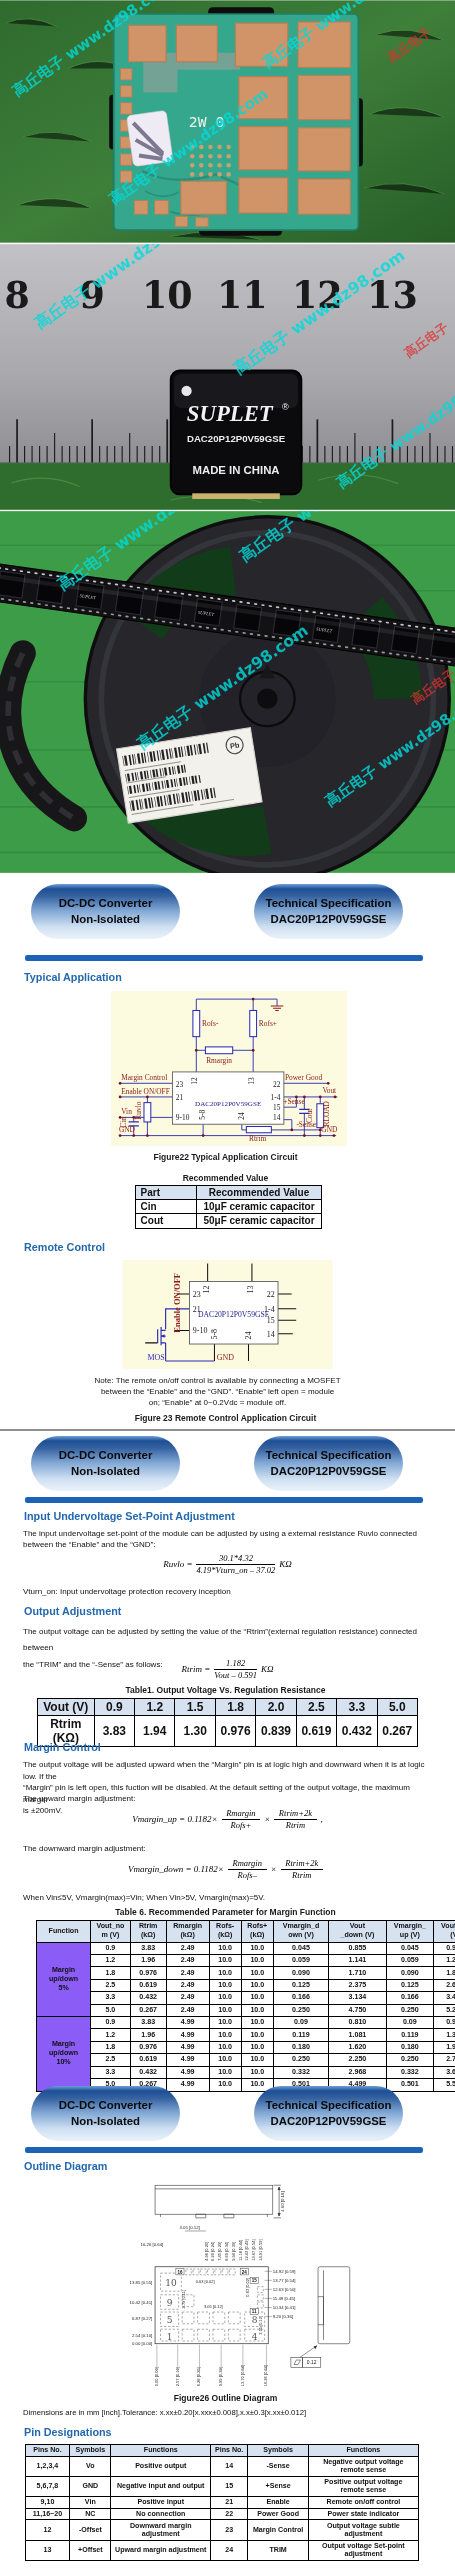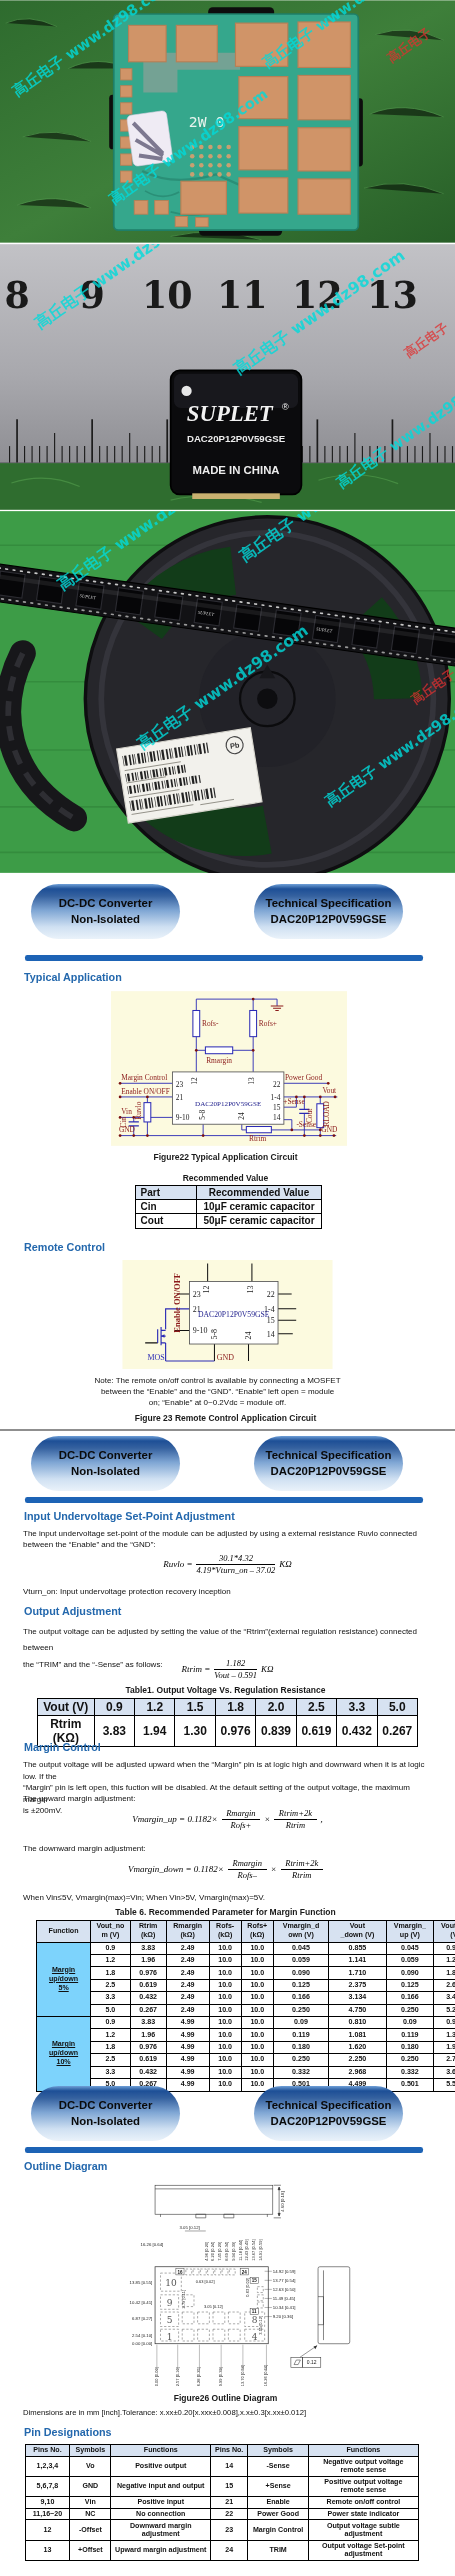--- a/index.html
+++ b/index.html
@@ -28,21 +28,21 @@
   th,td{border:0.6px solid #000;text-align:center;font-weight:bold;color:#111;
         padding:1.1px 1.1px;overflow:hidden;}
   table{border:1.1px solid #000;}
   th{background:#D7E2F1;white-space:pre-line;}
   .rec-tbl{font-size:10px;}
   .rec-tbl th:first-child,.rec-tbl td:first-child{text-align:left;padding-left:4.6px;}
   .t1-tbl{font-size:12px;}
   .t1-tbl td:first-child{font-weight:bold;}
   .t2-tbl{font-size:7.1px;line-height:1.3;}
   .t2-tbl th{font-size:7.1px;}
-  .t2-tbl .group-label{white-space:pre-line;background:#7dd3fc;text-decoration:underline;}
+  .t2-tbl .group-label{white-space:pre-line;background:#8b5cf6;}
   .pins-tbl{font-size:7.1px;line-height:1.2;}
   .pins-tbl td{white-space:pre-line;}
 </style>
 </head>
 <body>
 
 <div id="page">
 
   <svg class="abs" style="top:0;left:0" width="455" height="243" viewBox="0 0 800 426">
     <defs>

